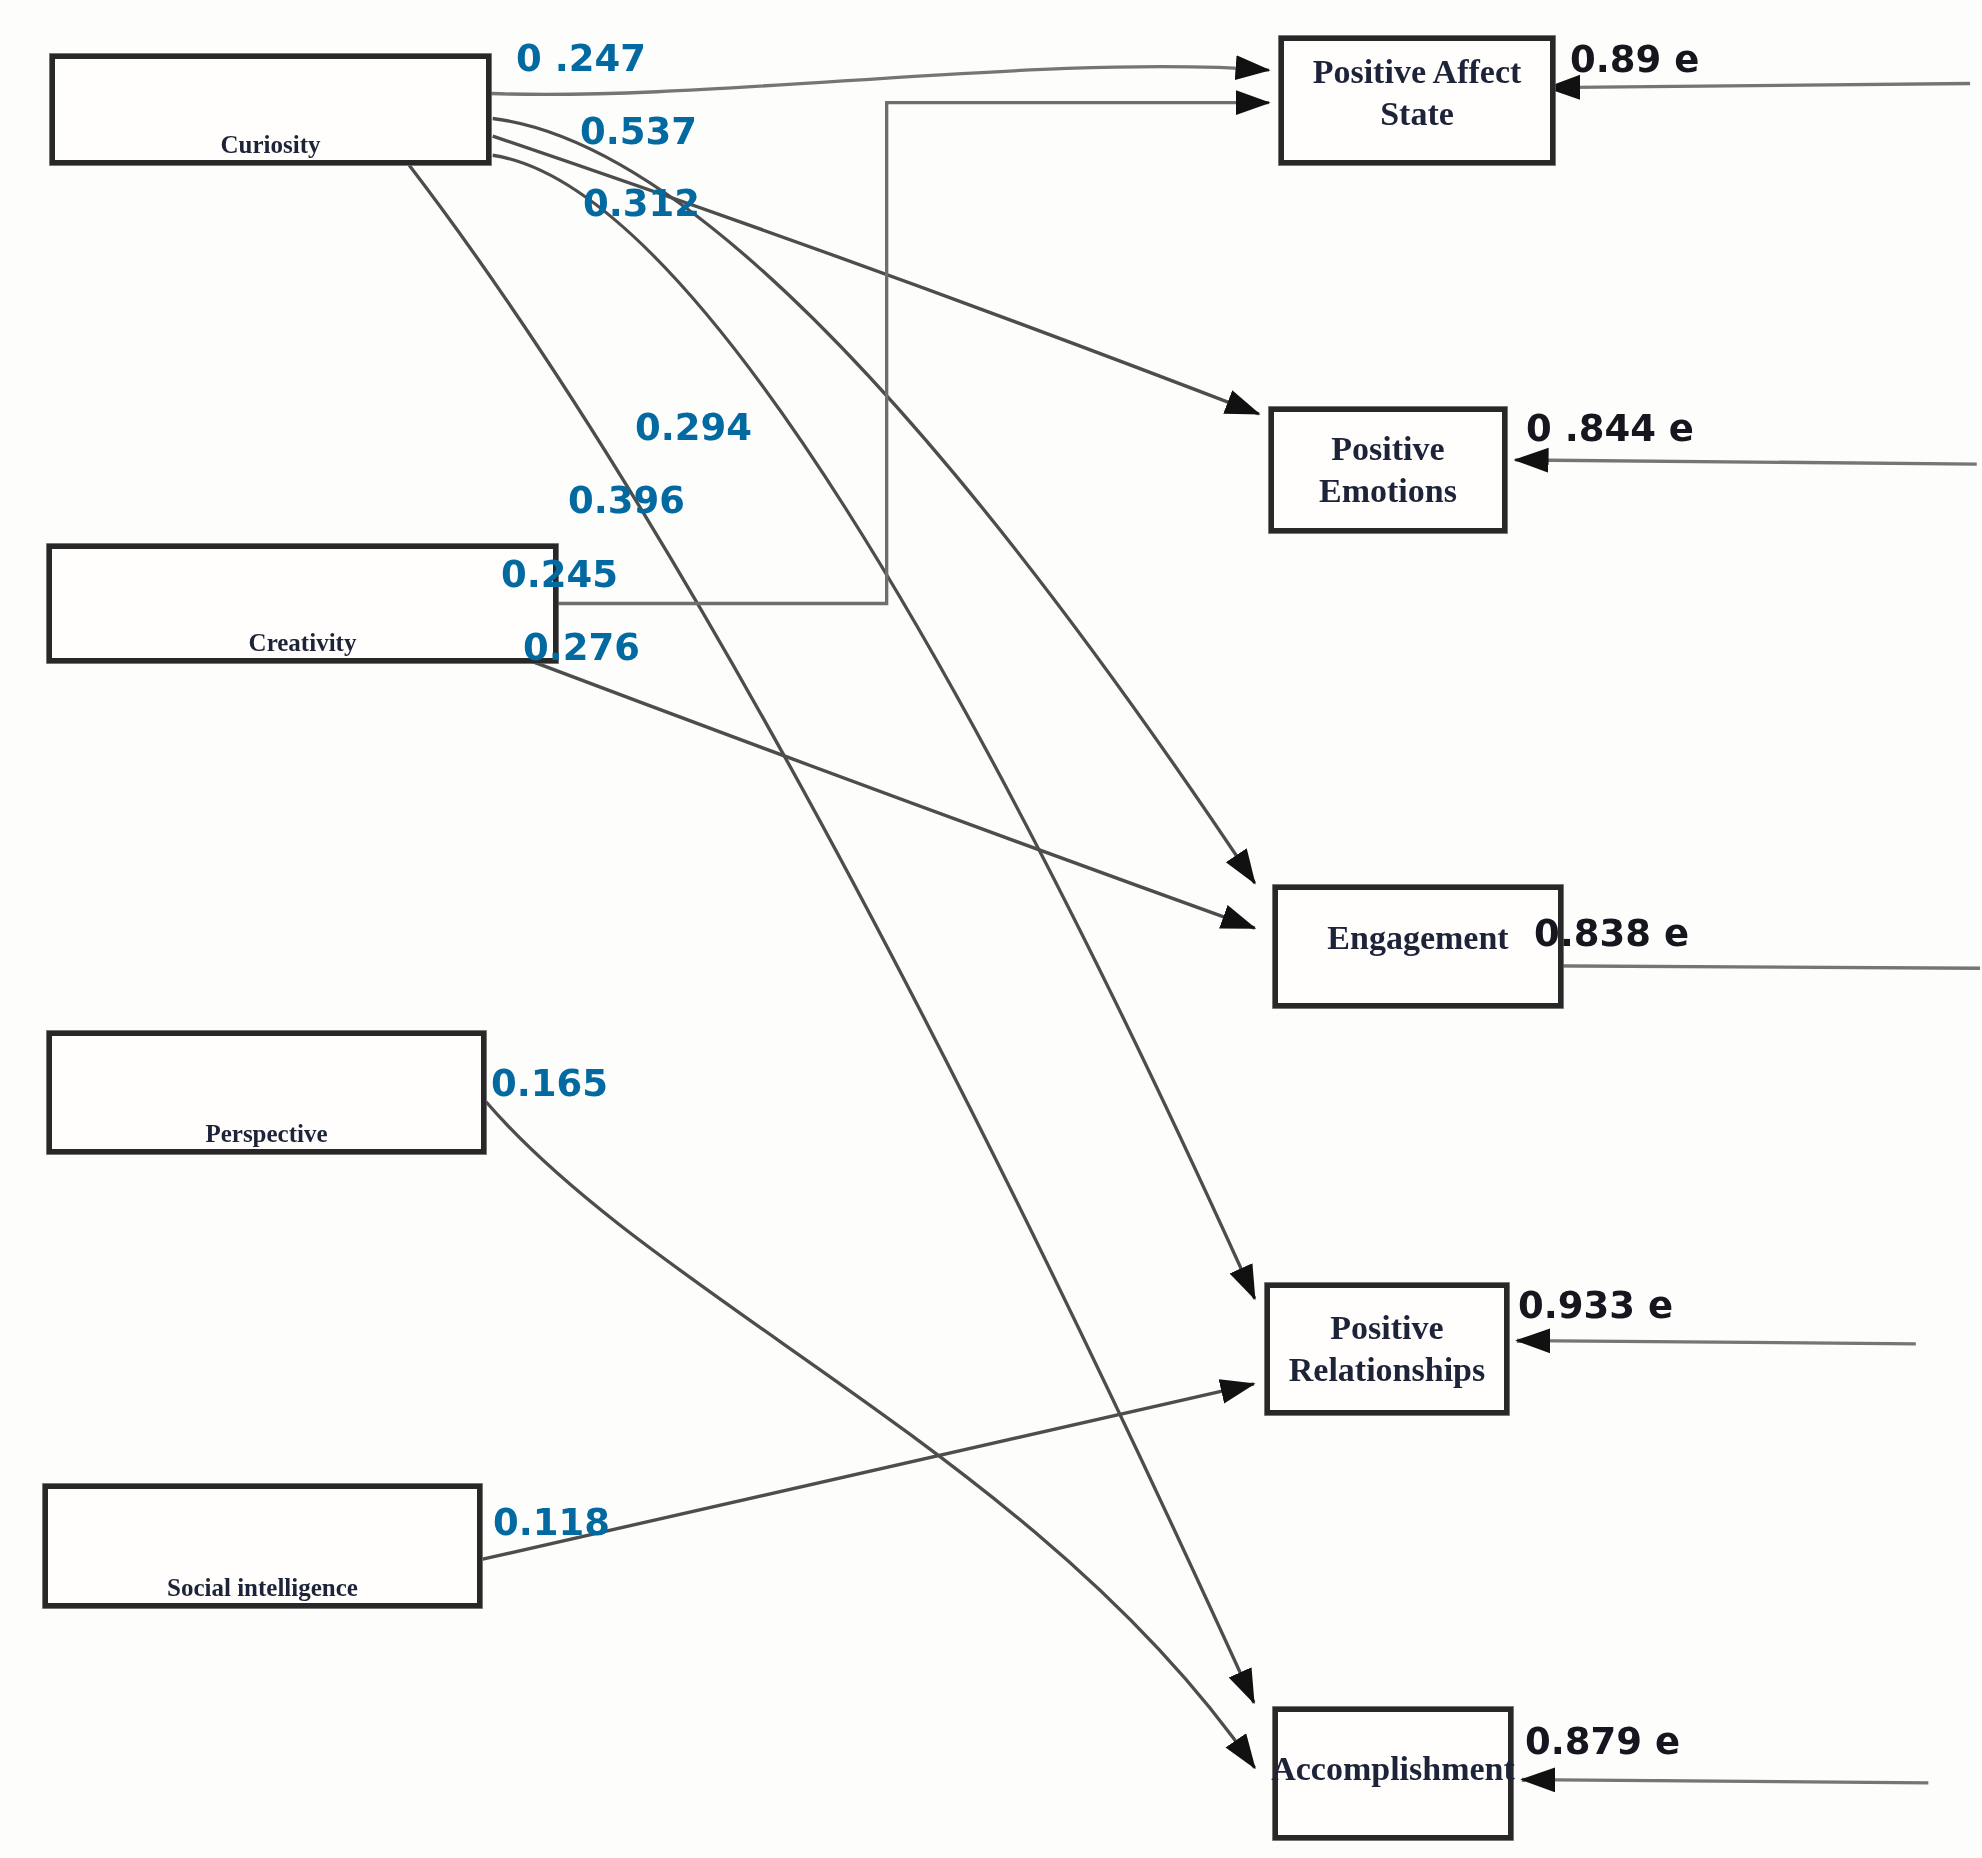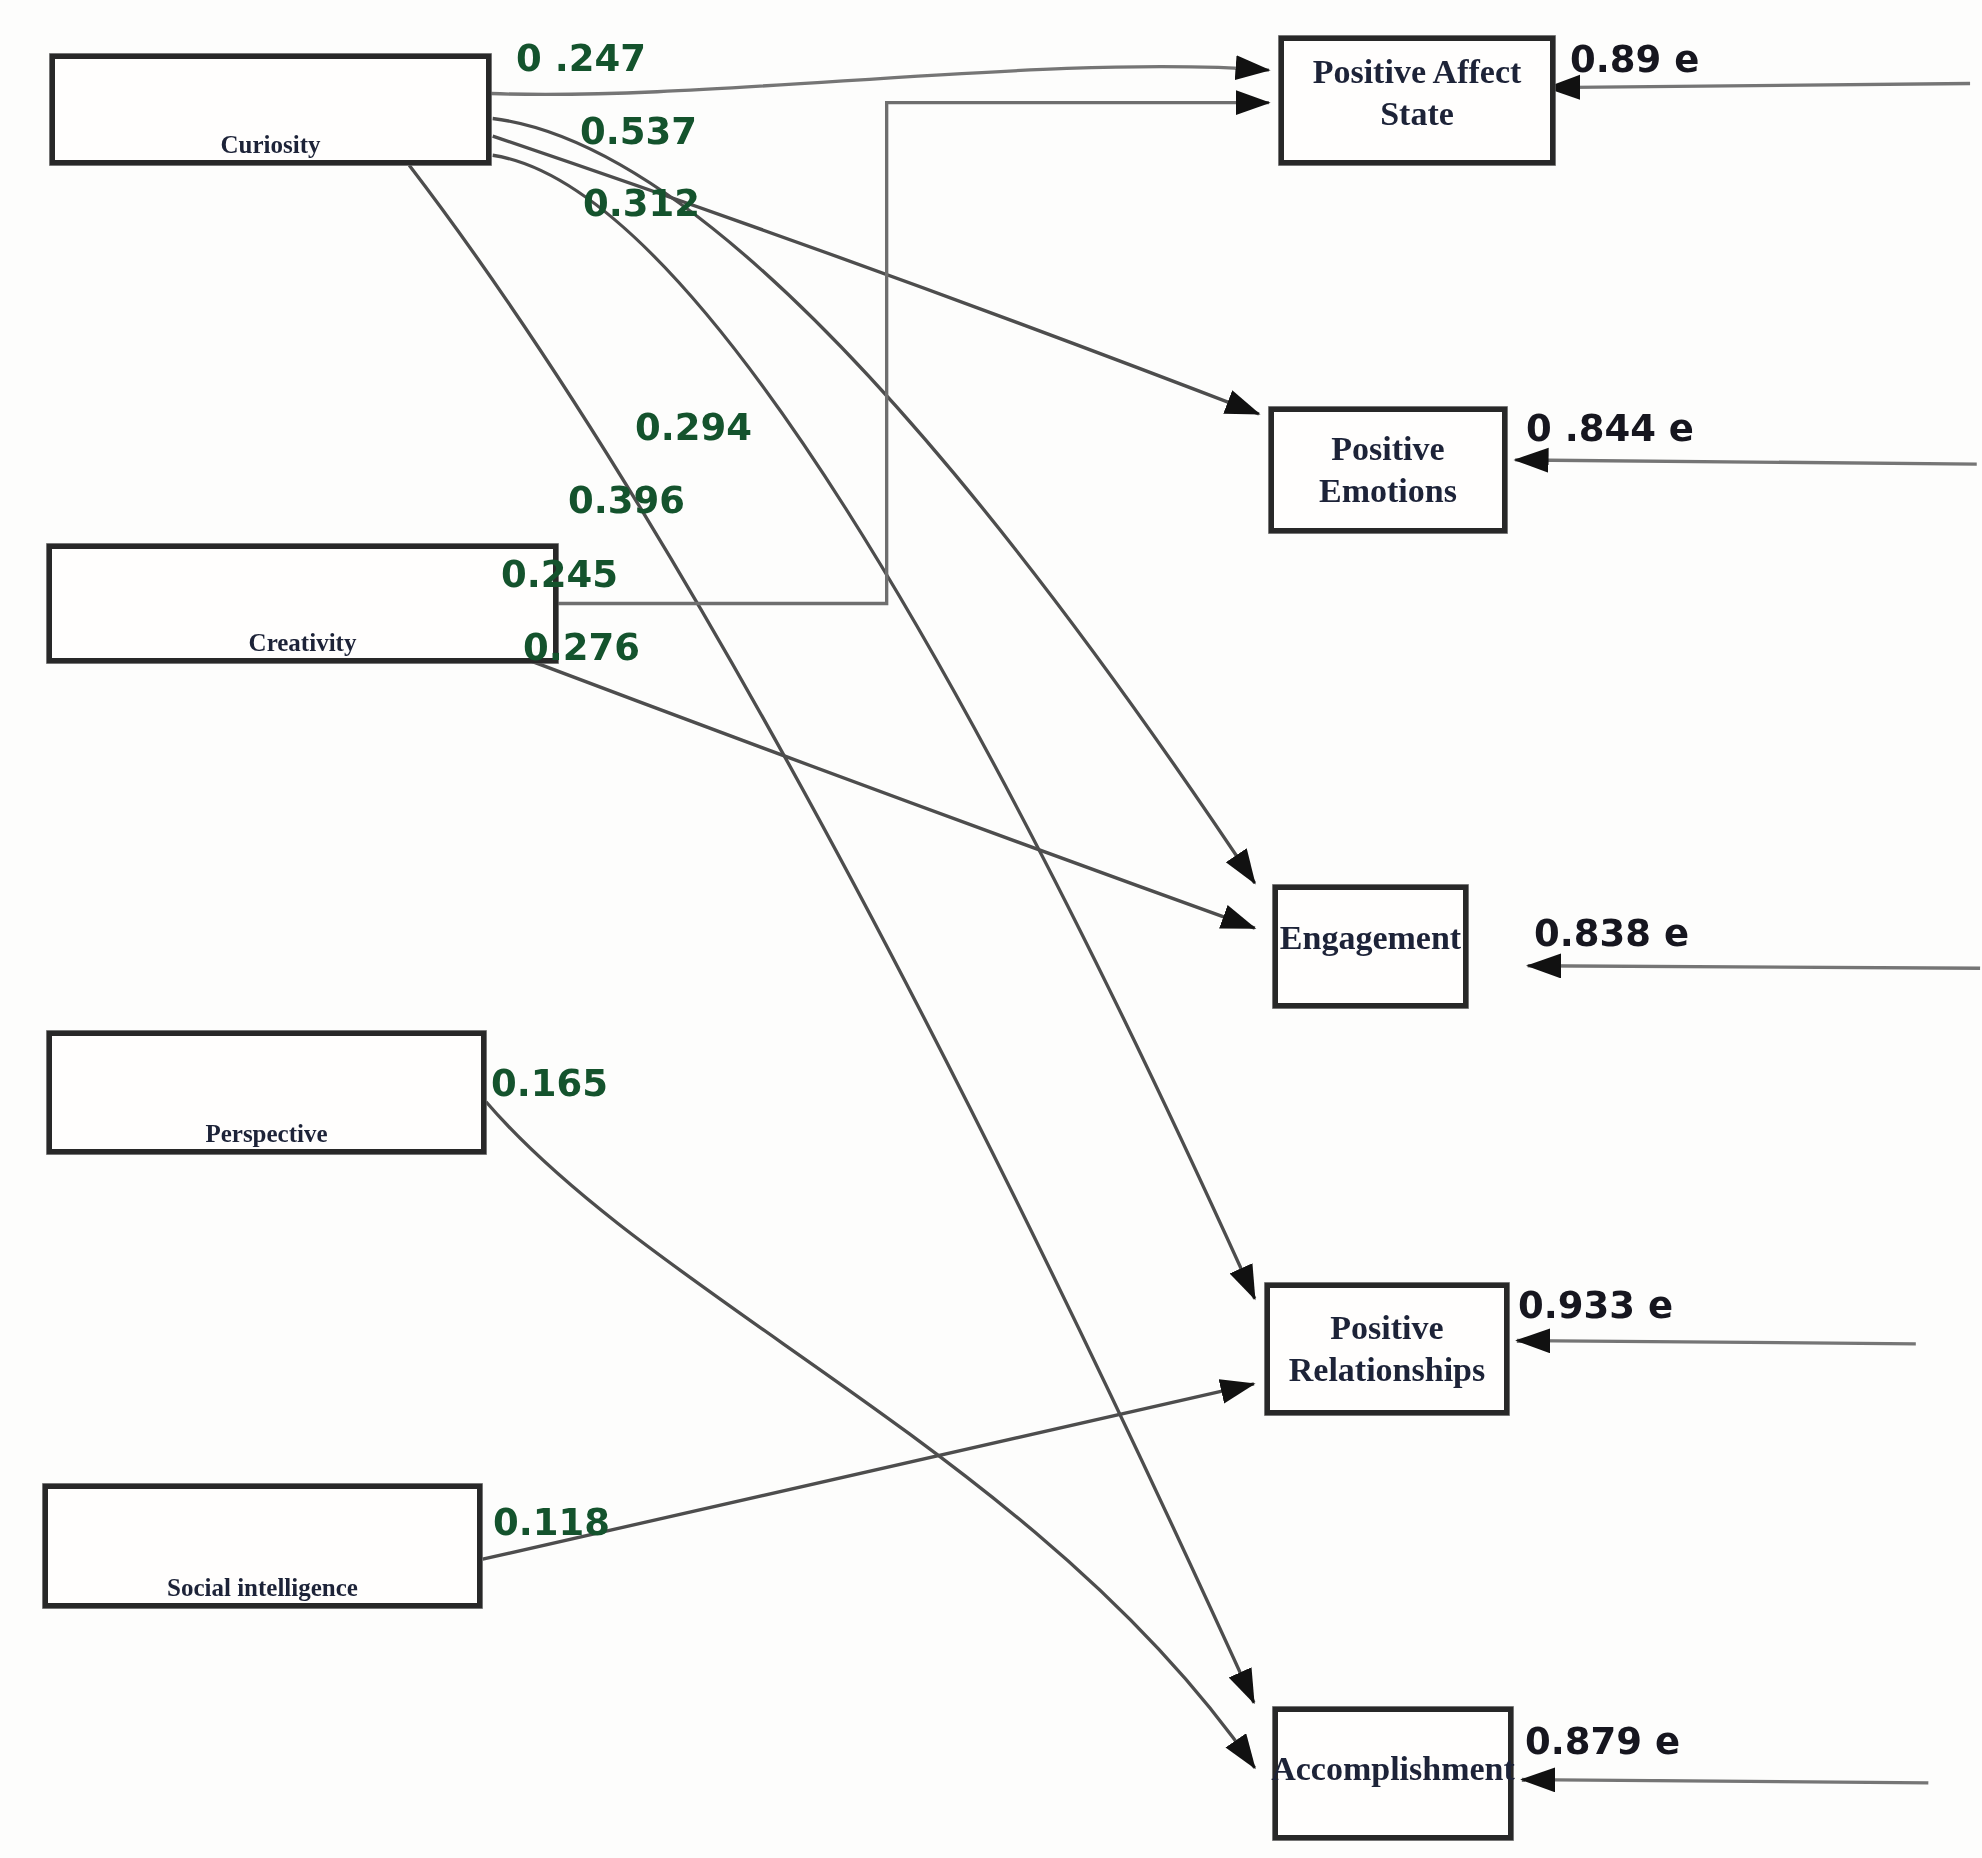--- a/index.html
+++ b/index.html
@@ -39,30 +39,30 @@
   .node.outcome   { font-size: 34px; }
   .node .lbl { padding: 0 8.3px; }
 
   
   #n-curiosity      { left:  50px; top:   54px; width: 441px; height: 111px; }
   #n-creativity     { left:  47px; top:  544px; width: 511px; height: 119px; }
   #n-perspective    { left:  47px; top: 1031px; width: 439px; height: 123px; }
   #n-social         { left:  43px; top: 1484px; width: 439px; height: 124px; }
   #n-pas            { left: 1279px; top:   36px; width: 276px; height: 129px; padding-bottom: 15px; }
   #n-pe             { left: 1269px; top:  407px; width: 238px; height: 126px; }
-  #n-engagement     { left: 1273px; top: 885px; width: 195px; height: 123px; padding-bottom: 16px; }
+  #n-engagement     { left: 1273px; top: 885px; width: 290px; height: 123px; padding-bottom: 16px; }
   #n-pr             { left: 1265px; top: 1283px; width: 244px; height: 132px; }
   #n-accomplishment { left: 1273px; top: 1707px; width: 240px; height: 133px; padding-bottom: 8.3px; }
 
   .coef {
     position: absolute;
     font-family: "DejaVu Sans", sans-serif;
     font-weight: bold;
     font-size: 37px;
-    color: #14532d;
+    color: #0369a1;
     white-space: nowrap;
   }
   .errlbl {
     position: absolute;
     font-family: "DejaVu Sans", sans-serif;
     font-weight: bold;
     font-size: 37px;
     color: #16161f;
     white-space: nowrap;
   }

